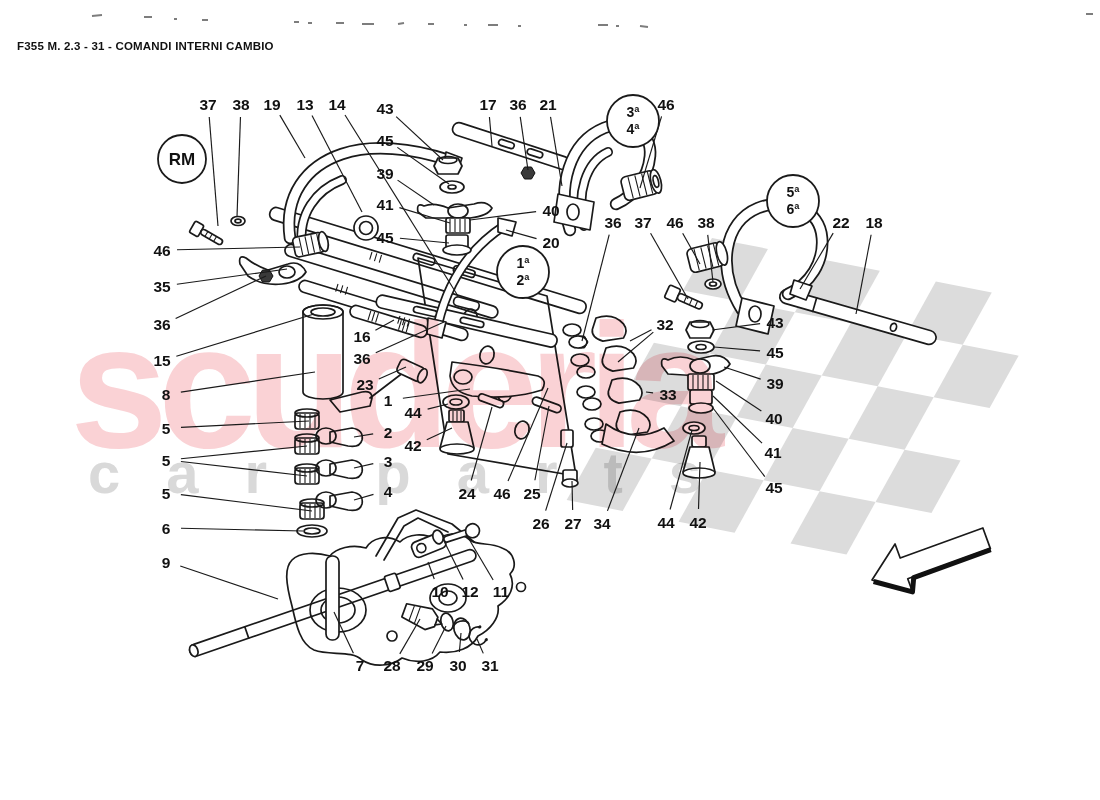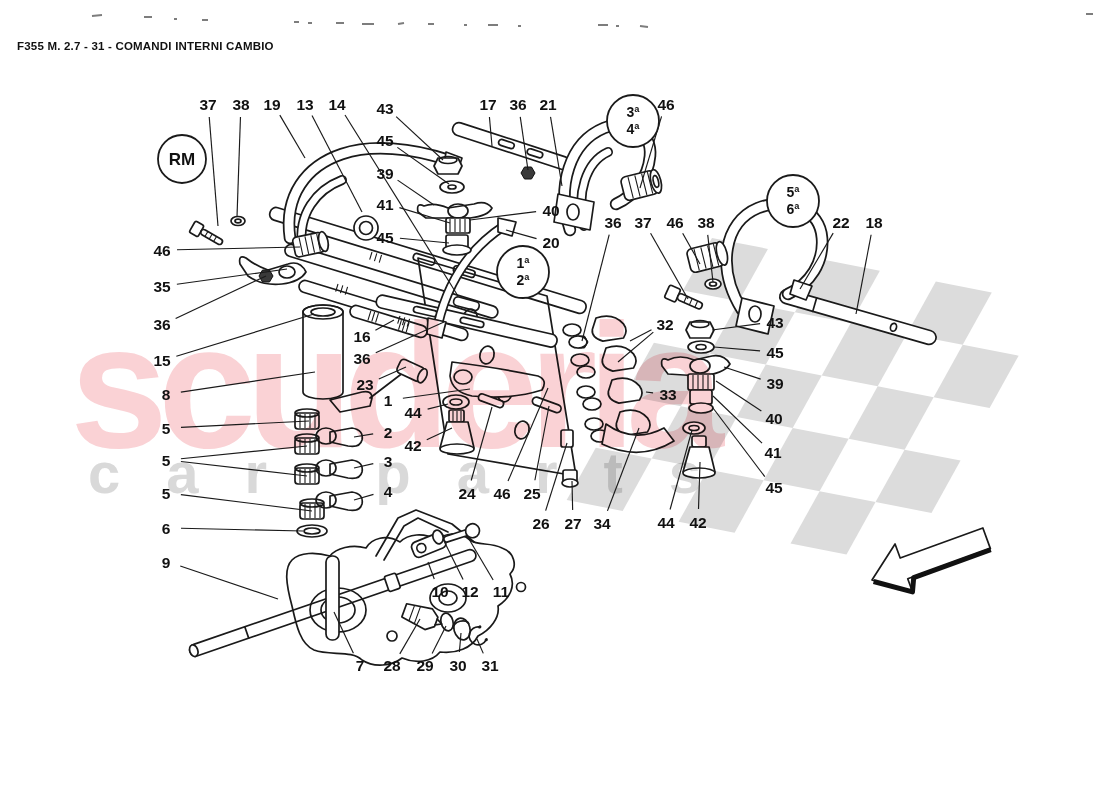--- a/index.html
+++ b/index.html
@@ -22,21 +22,21 @@
   svg text.co{font-family:"Liberation Sans",sans-serif;font-weight:bold;font-size:15.5px;
       fill:#111;text-anchor:middle;}
   svg text.badge{font-family:"Liberation Sans",sans-serif;font-weight:bold;fill:#111;text-anchor:middle;}
   svg .artifact{stroke:#7d7d7d;stroke-width:2;}
 </style>
 </head>
 <body>
 
 <div class="page">
 
-  <div class="header">F355 M. 2.7 - 31 - COMANDI INTERNI CAMBIO</div>
+  <div class="header">F355 M. 2.3 - 31 - COMANDI INTERNI CAMBIO</div>
 
   <svg class="layer" width="1100" height="800" viewBox="0 0 1100 800">
 
     <g id="checker-g" transform="translate(712,238) rotate(11)">
         <g transform="skewX(-18)">
           <rect x="0" y="0" width="57" height="57" fill="#dcdcdc"></rect>
           <rect x="114" y="0" width="57" height="57" fill="#dcdcdc"></rect>
           <rect x="228" y="0" width="57" height="57" fill="#dcdcdc"></rect>
           <rect x="57" y="57" width="57" height="57" fill="#dcdcdc"></rect>
           <rect x="171" y="57" width="57" height="57" fill="#dcdcdc"></rect>

